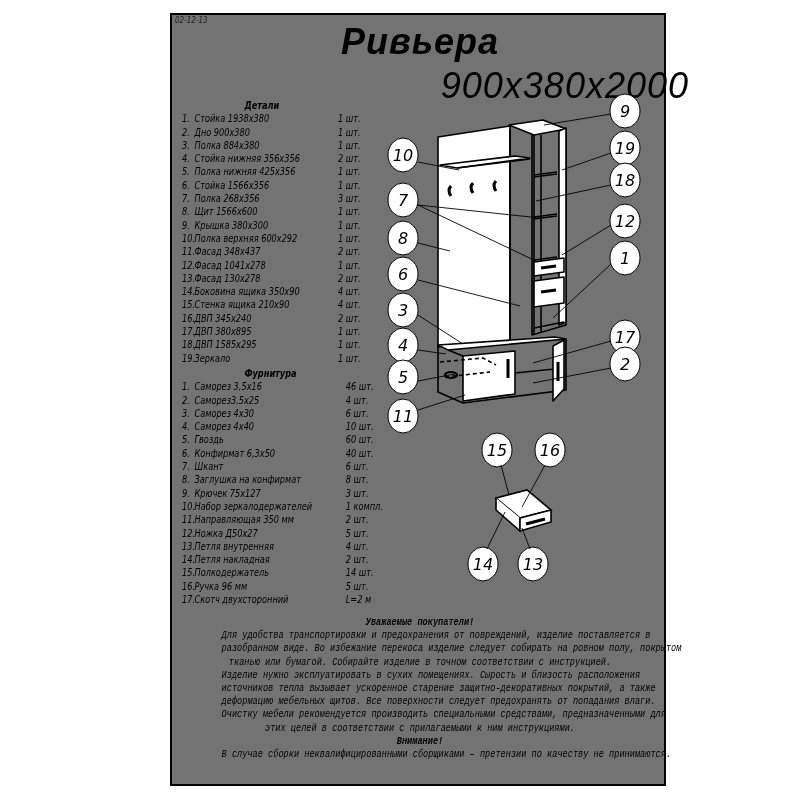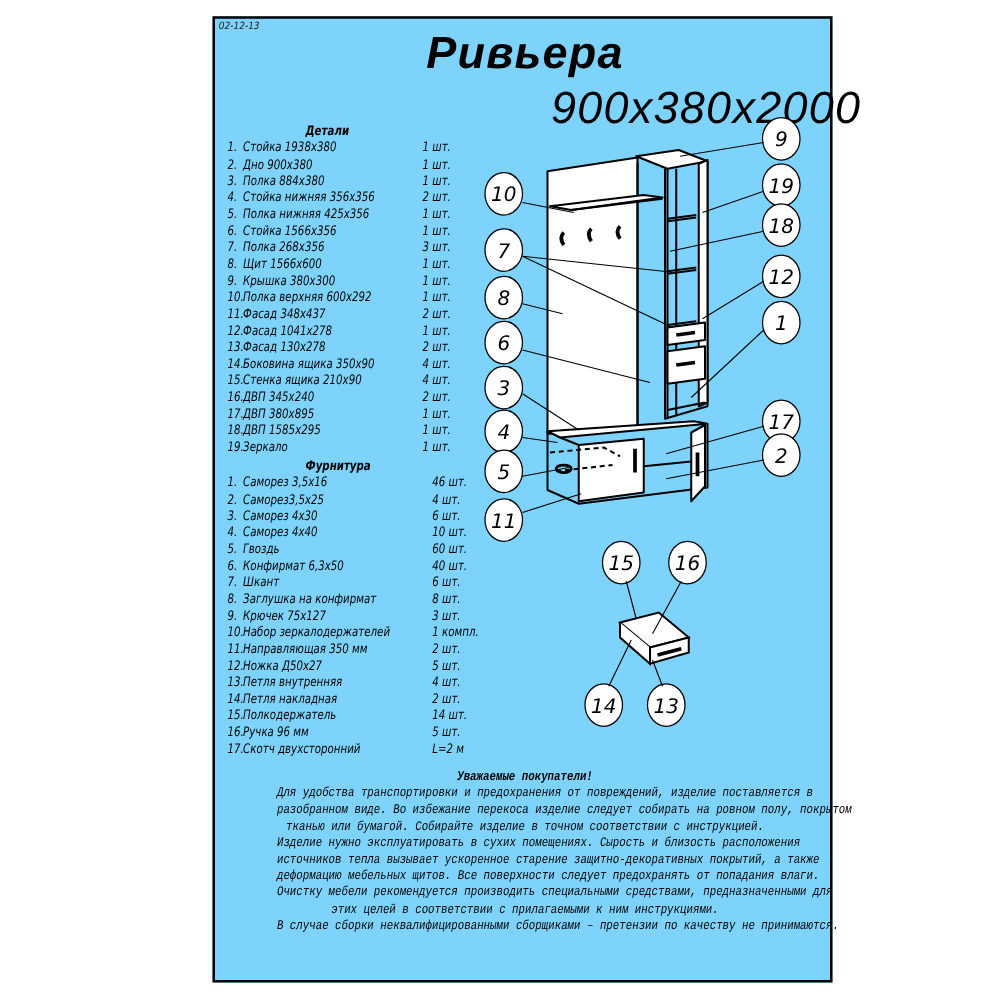--- a/index.html
+++ b/index.html
@@ -1,19 +1,19 @@
 <!DOCTYPE html>
 <html><head>
 <meta charset="utf-8">
 <style>
   html, body { margin: 0; padding: 0; background: #ffffff; }
   body { width: 800px; height: 800px; position: relative; overflow: hidden;
          font-family: "DejaVu Sans", sans-serif; color: #000; }
   .sheet { position: absolute; left: 170px; top: 13px; width: 496px; height: 773px;
-           border: 2px solid #000; box-sizing: border-box; background: #7dd3fc; }
+           border: 2px solid #000; box-sizing: border-box; background: #737373; }
   .code { position: absolute; left: 3px; top: 1px; font-size: 8px; font-style: italic;
           font-family: "DejaVu Sans Condensed", "DejaVu Sans", sans-serif; color: #222; }
   .title { position: absolute; left: 0; width: 496px; top: 6px; text-align: center;
            font-family: "Liberation Sans", sans-serif; font-weight: bold; font-style: italic;
            font-size: 36px; letter-spacing: 1px; }
   .dims { position: absolute; left: 0; width: 496px; top: 50px; text-align: right;
           font-family: "Liberation Sans", sans-serif; font-style: italic; font-size: 36px; letter-spacing: 1px; margin-left: 21px; }
   .cad { font-family: "DejaVu Sans", sans-serif; font-style: italic; transform: scaleX(0.78);
          transform-origin: left center; white-space: nowrap; }
   .list { position: absolute; left: 10px; font-size: 10.5px; line-height: 13.3px; }
@@ -239,20 +239,23 @@
         <span class="line">разобранном виде. Во избежание перекоса изделие следует собирать на ровном полу, покрытом</span>
         <span class="line">тканью или бумагой. Собирайте изделие в точном соответствии с инструкцией.</span>
       </p>
     <p id="rules-lines">
         <span class="line">Изделие нужно эксплуатировать в сухих помещениях. Сырость и близость расположения</span>
         <span class="line">источников тепла вызывает ускоренное старение защитно-декоративных покрытий, а также</span>
         <span class="line">деформацию мебельных щитов. Все поверхности следует предохранять от попадания влаги.</span>
         <span class="line">Очистку мебели рекомендуется производить специальными средствами, предназначенными для</span>
         <span class="line">этих целей в соответствии с прилагаемыми к ним инструкциями.</span>
       </p>
+    <p class="h">
+        <span class="line">Внимание!</span>
+      </p>
     <p>
         <span class="line">В случае сборки неквалифицированными сборщиками – претензии по качеству не принимаются.</span>
       </p>
   </div>
 </div>
 
 <svg class="draw" width="800" height="800" viewBox="0 0 800 800">
   <g stroke="#000" fill="none" stroke-width="1.6" stroke-linejoin="round">
 
     <path d="M438 137 L510 126 L510 343 L438 347 Z" fill="#fff"></path>

